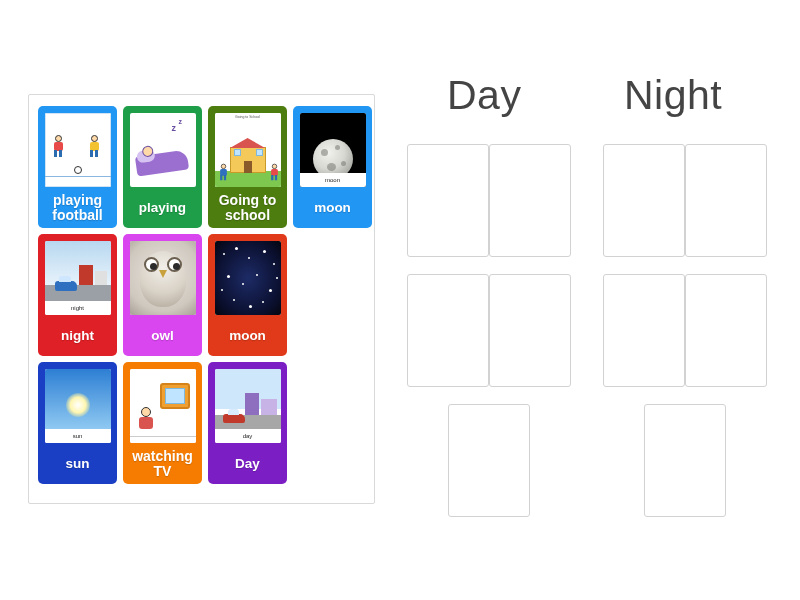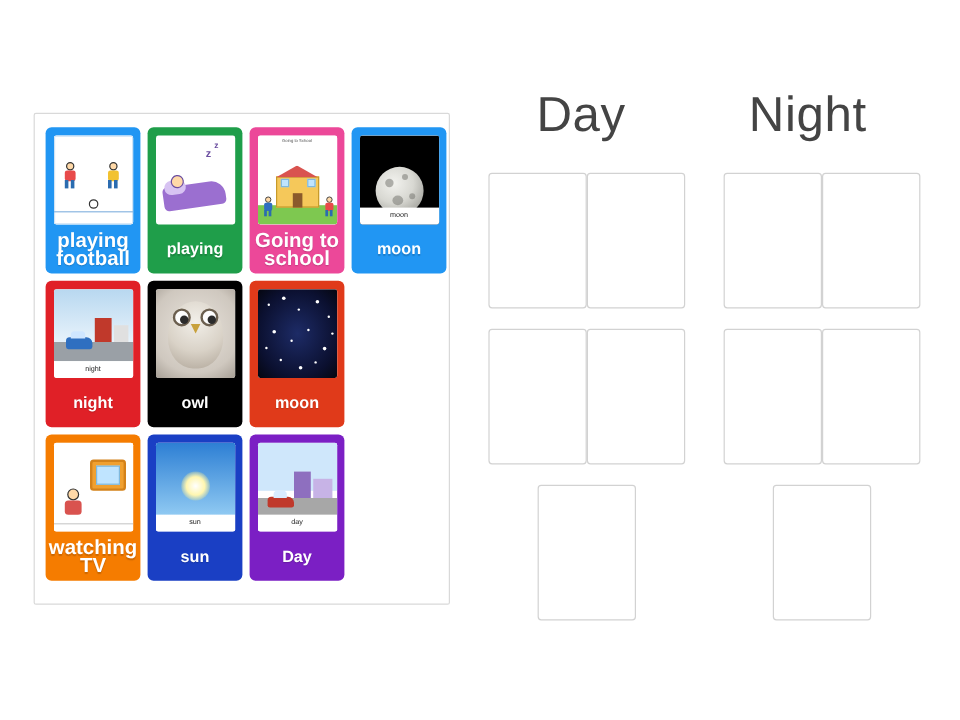--- a/index.html
+++ b/index.html
@@ -72,21 +72,21 @@
     justify-content: center;
     text-align: center;
     color: #ffffff;
     font-weight: bold;
     font-size: 13.5px;
     line-height: 15px;
     padding: 0 2px;
     text-shadow: 0 1px 1px rgba(0,0,0,0.18);
   }
 
-  .card .caption.small { font-size: 17px; }
+  .card .caption.small { font-size: 14px; }
 
   
   .col-title {
     position: absolute;
     font-size: 41px;
     color: #444444;
     font-weight: normal;
     letter-spacing: 0.5px;
   }
 
@@ -204,21 +204,21 @@
           <div class="bed">
             <div class="pillow"></div>
             <div class="sleeper-head"></div>
           </div>
           <div class="zz" style="left:42px; top:10px; font-size:9px;">z</div>
           <div class="zz" style="left:49px; top:5px; font-size:7px;">z</div>
         </div>
         <div class="caption">playing</div>
       </div>
 
-      <div class="card" style="background:#ec4899">
+      <div class="card" style="background:#4d7c0f">
         <div class="thumb">
           <div class="school-sky"></div>
           <div class="tiny-label">Going to School</div>
           <div class="school-grass"></div>
           <div class="school-bld"></div>
           <div class="school-roof"></div>
           <div class="school-door"></div>
           <div class="school-win" style="left:19px; bottom:31px;"></div>
           <div class="school-win" style="left:41px; bottom:31px;"></div>
           <div class="kid" style="left:3px; top:48px; transform:scale(.75)">
@@ -256,21 +256,21 @@
           <div class="n-sky"></div>
           <div class="n-bld" style="left:34px; width:14px; height:20px; background:#c0392b;"></div>
           <div class="n-bld" style="left:50px; width:12px; height:14px; background:#e0e0e0;"></div>
           <div class="n-road"></div>
           <div class="n-car"></div>
           <div class="word-strip">night</div>
         </div>
         <div class="caption">night</div>
       </div>
 
-      <div class="card" style="background:#000000">
+      <div class="card" style="background:#d946ef">
         <div class="thumb">
           <div class="owl-bg"></div>
           <div class="owl-body"></div>
           <div class="owl-eye" style="left:14px;">
               <i></i>
             </div>
           <div class="owl-eye" style="right:14px;">
               <i></i>
             </div>
           <div class="owl-beak"></div>
@@ -294,42 +294,42 @@
           <div class="star" style="left:34px; top:64px; width:3px; height:3px;"></div>
           <div class="star" style="left:47px; top:60px; width:2px; height:2px;"></div>
           <div class="star" style="left:6px; top:48px; width:2px; height:2px;"></div>
           <div class="star" style="left:61px; top:36px; width:2px; height:2px;"></div>
         </div>
         <div class="caption">moon</div>
       </div>
 
       <div class="card" style="background:transparent"></div>
 
+      <div class="card" style="background:#1a3fc4">
+        <div class="thumb">
+          <div class="s-sky"></div>
+          <div class="s-ball"></div>
+          <div class="word-strip">sun</div>
+        </div>
+        <div class="caption">sun</div>
+      </div>
+
       <div class="card" style="background:#f57c00">
         <div class="thumb">
           <div class="tv-bg"></div>
           <div class="tv-box">
               <div class="tv-screen"></div>
             </div>
           <div class="tv-kid">
             <div class="head"></div>
             <div class="body"></div>
           </div>
           <div class="tv-floor"></div>
         </div>
         <div class="caption small">watching TV</div>
-      </div>
-
-      <div class="card" style="background:#1a3fc4">
-        <div class="thumb">
-          <div class="s-sky"></div>
-          <div class="s-ball"></div>
-          <div class="word-strip">sun</div>
-        </div>
-        <div class="caption">sun</div>
       </div>
 
       <div class="card" style="background:#7b1fc4">
         <div class="thumb">
           <div class="d-sky"></div>
           <div class="d-bld" style="left:30px; width:14px; height:24px; background:#8e6fbf;"></div>
           <div class="d-bld" style="left:46px; width:16px; height:18px; background:#c7b3e6;"></div>
           <div class="d-road"></div>
           <div class="d-car"></div>
           <div class="word-strip">day</div>

